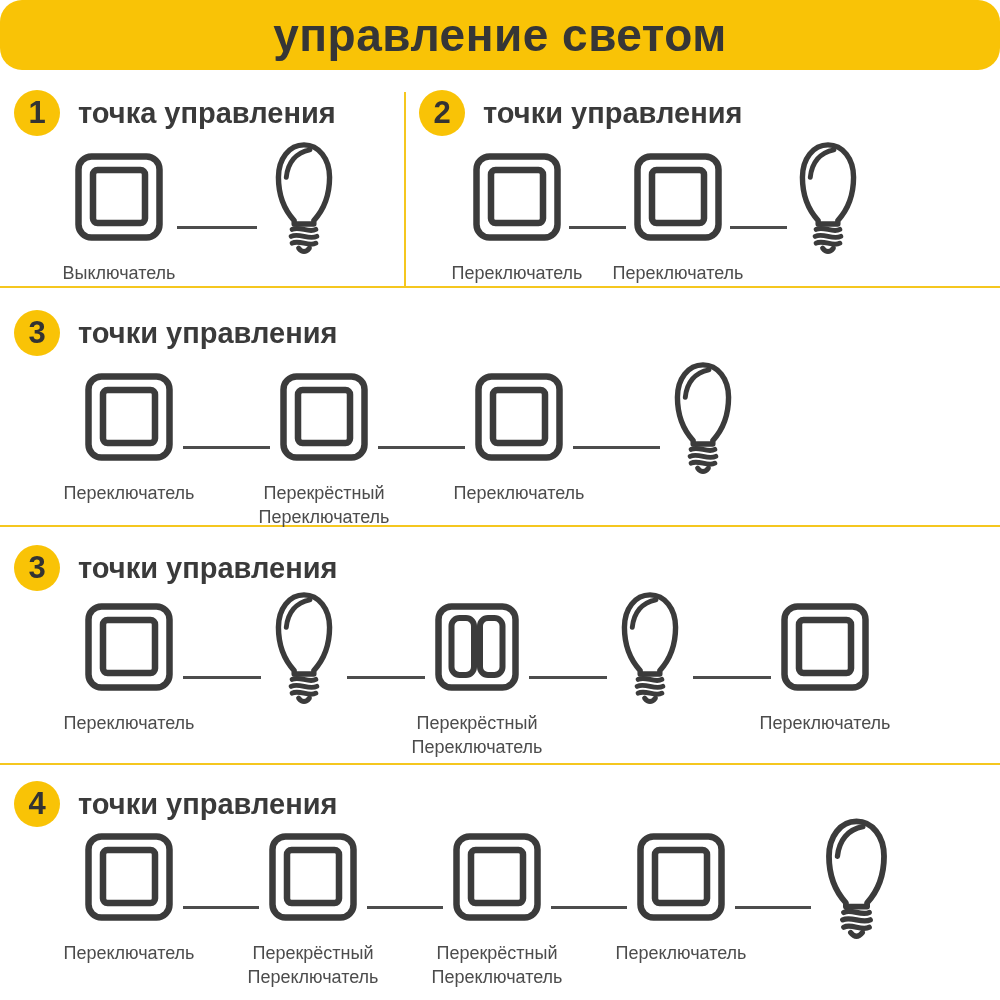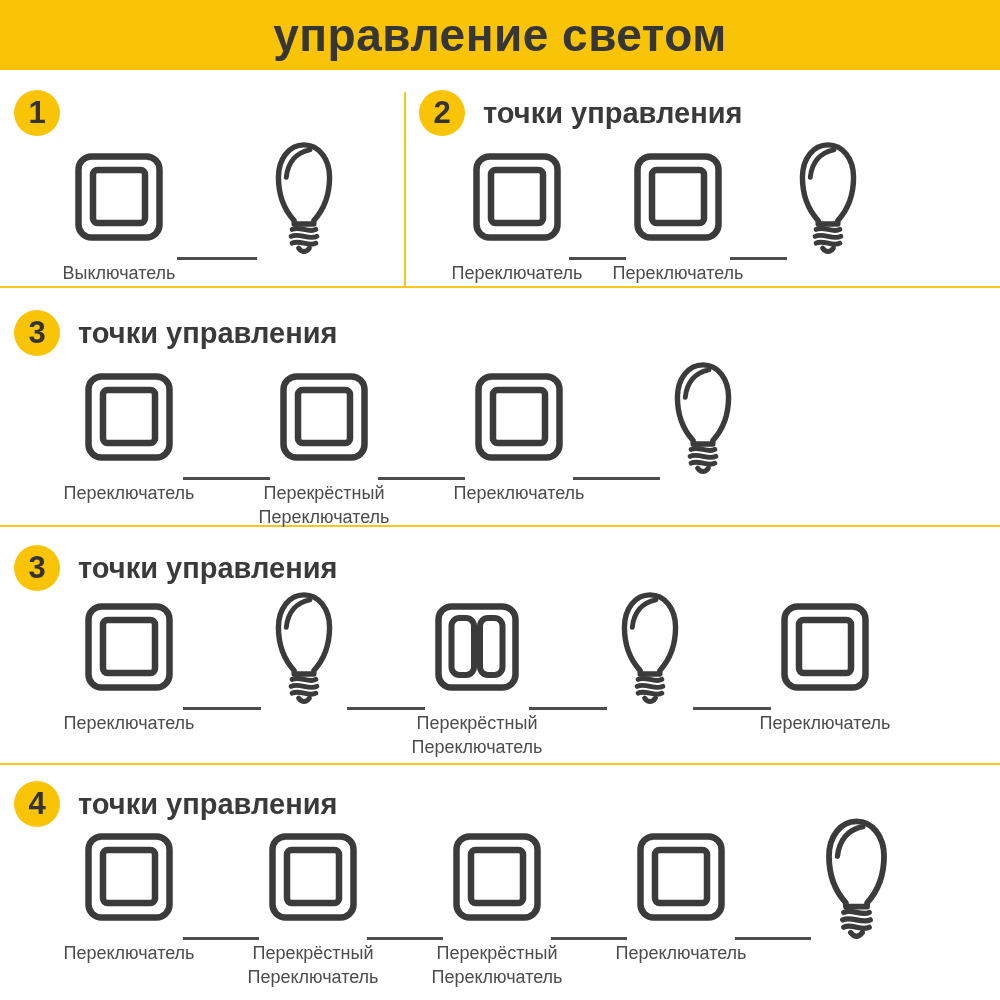--- a/index.html
+++ b/index.html
@@ -3,21 +3,21 @@
 <meta charset="utf-8">
 <style>
   html,body{margin:0;padding:0;background:#fff;}
   .page{
     position:relative;width:1000px;height:1000px;background:#ffffff;overflow:hidden;
     font-family:"Liberation Sans", sans-serif;
   }
   
   .hdr{
     position:absolute;top:0;left:0;width:1000px;height:70px;background:#F9C306;
-    display:flex;align-items:center;justify-content:center;
+    display:flex;align-items:center;justify-content:center;border-radius:22px;
   }
   .hdr h1{
     margin:0;font-size:46px;font-weight:700;color:#363636;letter-spacing:0.5px;
   }
   
   .hdiv{position:absolute;left:0;width:1000px;height:2px;background:#F5C71F;}
   .hdiv.d1{top:286px}.hdiv.d2{top:525px}.hdiv.d3{top:763px}
   .vdiv{position:absolute;left:404px;top:92px;width:2px;height:194px;background:#F5C71F;}
   
   .sec{position:absolute;box-sizing:border-box;}
@@ -31,21 +31,21 @@
   .secB  .head{padding-top:22px;}
   .secC  .head{padding-top:18px;}
   .secD  .head{padding-top:16px;}
   .badge{
     width:46px;height:46px;border-radius:50%;background:#F9C306;flex:0 0 46px;
     display:flex;align-items:center;justify-content:center;
     font-size:31px;font-weight:700;color:#333333;
   }
   .heading{margin-left:18px;font-size:29px;font-weight:700;color:#3A3A3A;white-space:nowrap;}
   
-  .dg{display:flex;align-items:flex-end;}
+  .dg{display:flex;align-items:center;}
   .dgA {margin:-2px  0 0 75px;}
   .dgA2{margin:-2px  0 0 68px;}
   .dgB {margin:-2px  0 0 85px;}
   .dgC {margin:-7px  0 0 85px;}
   .dgD {margin:-13px 0 0 85px;}
   .node{position:relative;flex:0 0 auto;}
   .ia{height:126px;display:flex;align-items:center;justify-content:center;}
   .lbl{
     position:absolute;top:128px;left:50%;transform:translateX(-50%);
     text-align:center;font-size:18px;line-height:1.32;color:#4C4C4C;white-space:nowrap;
@@ -90,20 +90,21 @@
   </header>
 
   <div class="hdiv d1"></div>
   <div class="hdiv d2"></div>
   <div class="hdiv d3"></div>
   <div class="vdiv"></div>
 
   <section class="sec secA">
     <div class="head">
       <div class="badge">1</div>
+      <div class="heading">точка управления</div>
     </div>
     <div class="dg dgA">
       <div class="node">
         <div class="ia">
           <svg viewBox="0 0 88 88" width="88" height="88">
               <use href="#g-switch"></use>
             </svg>
         </div>
         <div class="lbl">
           <div>Выключатель</div>

